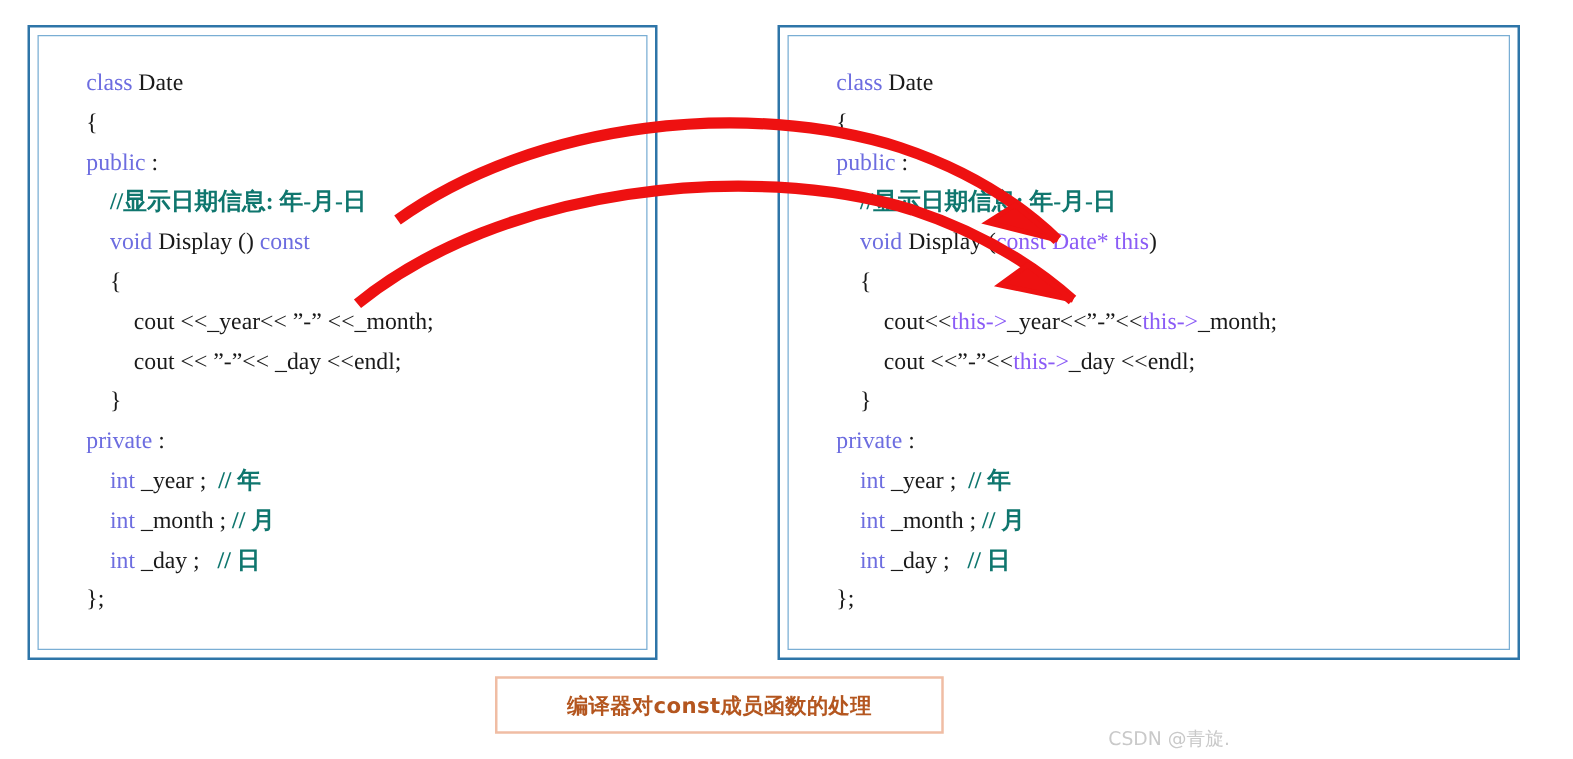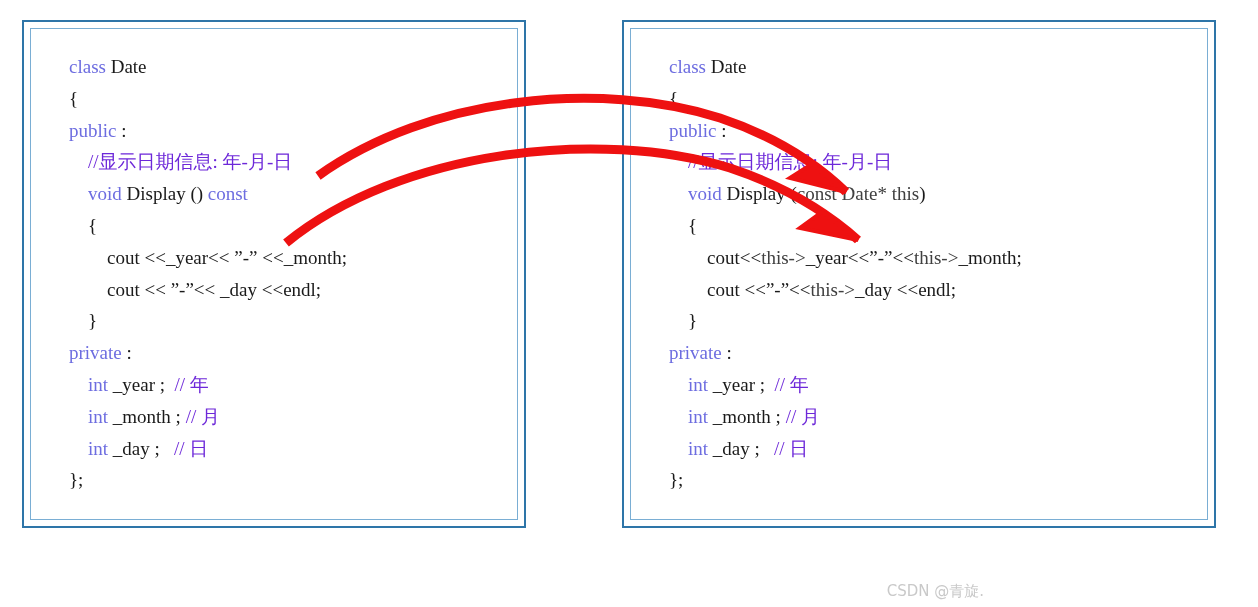--- a/index.html
+++ b/index.html
@@ -51,22 +51,22 @@
     color: #1a1a1a;
     white-space: pre;
   }
   #code-left  { padding-left: 38px; }
   #code-right { padding-left: 38px; }
 
   .line { height: 31.8px; }
 
   
   .kw   { color: #6d6de0; }
-  .cmt  { color: #6d28d9; }
-  .red  { color: #404040; }
+  .cmt  { color: #0f766e; font-weight: bold; }
+  .red  { color: #8b5cf6; }
   .blk  { color: #1a1a1a; }
 
   
   #arrow-layer {
     position: absolute;
     left: 0; top: 0;
     width: 1258px;
     height: 607px;
     pointer-events: none;
   }
@@ -124,16 +124,19 @@
 
   <svg id="arrow-layer" viewBox="0 0 1258 607" width="1258" height="607" xmlns="http://www.w3.org/2000/svg">
     <g id="arrow-group">
         <path d="M 318 176 C 430 96 600 80 720 118 C 780 138 818 165 846 192" fill="none" stroke="#ee1111" stroke-width="9" stroke-linecap="butt"></path>
         <path d="M 846 192 L 790 178 L 812 164 Z" fill="#ee1111" stroke="#ee1111" stroke-width="4" stroke-linejoin="miter"></path>
         <path d="M 286 243 C 400 150 600 128 730 168 C 790 188 830 215 858 240" fill="none" stroke="#ee1111" stroke-width="9" stroke-linecap="butt"></path>
         <path d="M 858 240 L 800 228 L 822 212 Z" fill="#ee1111" stroke="#ee1111" stroke-width="4" stroke-linejoin="miter"></path>
       </g>
   </svg>
 
+  <div id="caption-box">
+    <span id="caption-text">编译器对const成员函数的处理</span>
+  </div>
 
   <div id="watermark">CSDN @青旋.</div>
 
 </div>
 
 </body></html>

